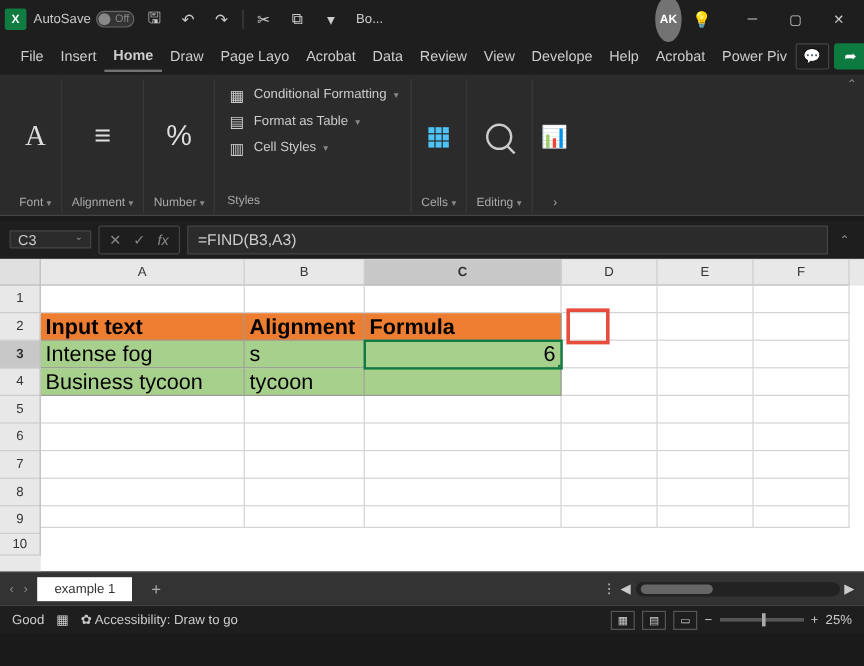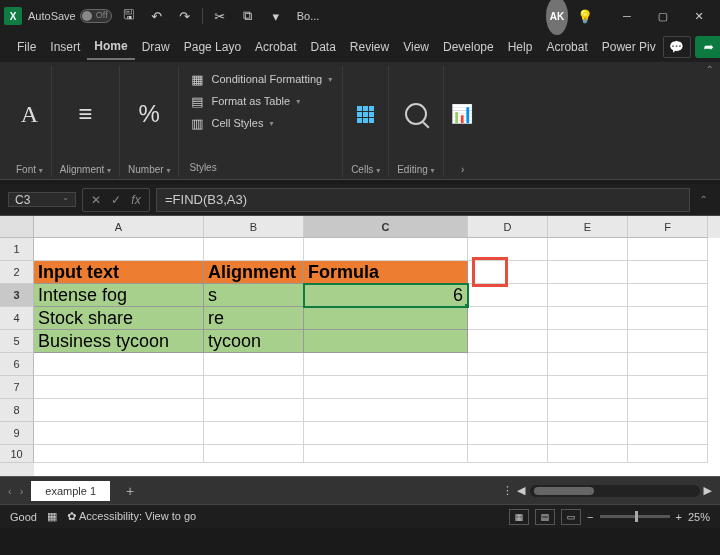--- a/index.html
+++ b/index.html
@@ -260,28 +260,20 @@
         </div>
       <div class="row">
           <div class="cell cA grn">Intense fog</div>
           <div class="cell cB grn">s</div>
           <div class="cell cC grn rnum active-cell">6</div>
           <div class="cell cD"></div>
           <div class="cell cE"></div>
           <div class="cell cF"></div>
         </div>
       <div class="row">
-          <div class="cell cA grn">Stock share</div>
-          <div class="cell cB grn">re</div>
-          <div class="cell cC grn"></div>
-          <div class="cell cD"></div>
-          <div class="cell cE"></div>
-          <div class="cell cF"></div>
-        </div>
-      <div class="row">
           <div class="cell cA grn">Business tycoon</div>
           <div class="cell cB grn">tycoon</div>
           <div class="cell cC grn"></div>
           <div class="cell cD"></div>
           <div class="cell cE"></div>
           <div class="cell cF"></div>
         </div>
       <div class="row">
           <div class="cell cA"></div>
           <div class="cell cB"></div>
@@ -335,21 +327,21 @@
     <span>⋮</span>
     <span>◀</span>
     <div class="hscroll"></div>
     <span>▶</span>
   </div>
 </div>
 
 <div class="status-bar">
   <span>Good</span>
   <span>▦</span>
-  <span>✿ <span>Accessibility: View to go</span></span>
+  <span>✿ <span>Accessibility: Draw to go</span></span>
   <div class="sb-right">
     <div class="sb-btn">▦</div>
     <div class="sb-btn">▤</div>
     <div class="sb-btn">▭</div>
     <span>−</span>
     <div class="zoom-slider"></div>
     <span>+</span>
     <span>25%</span>
   </div>
 </div>

